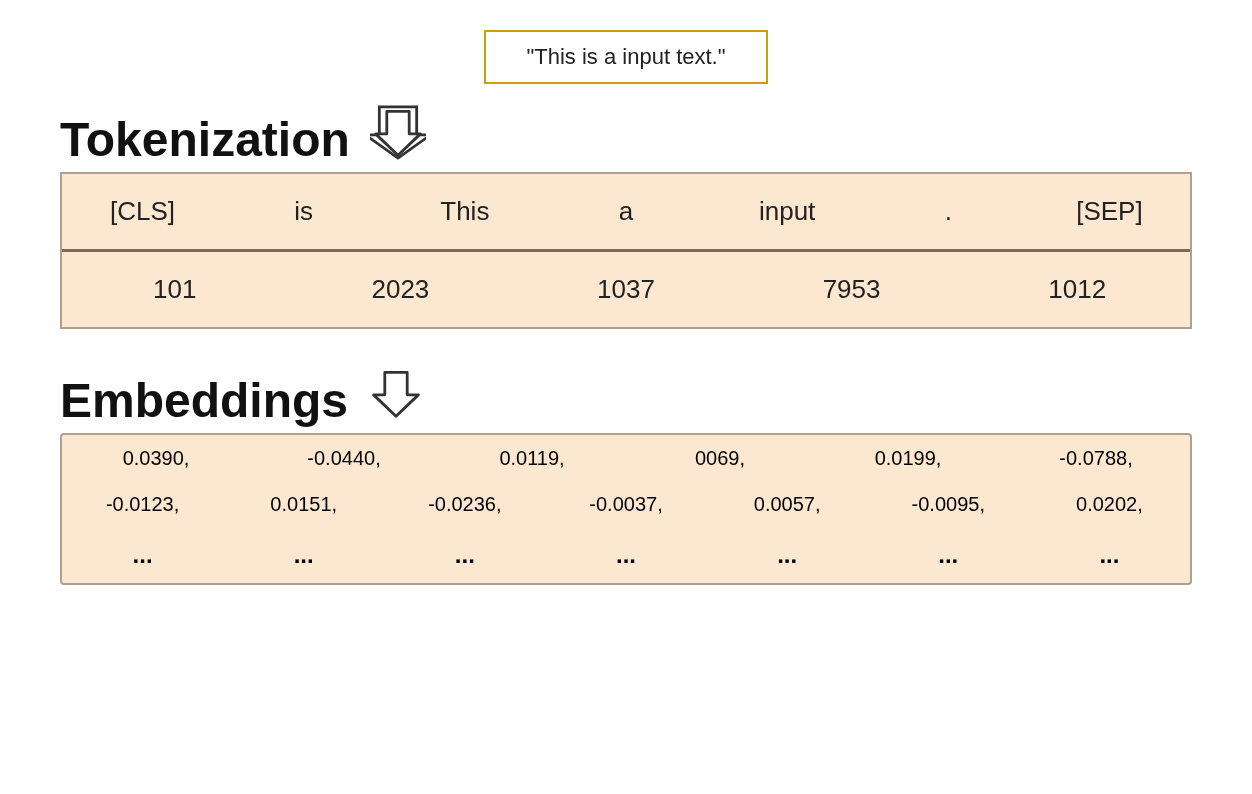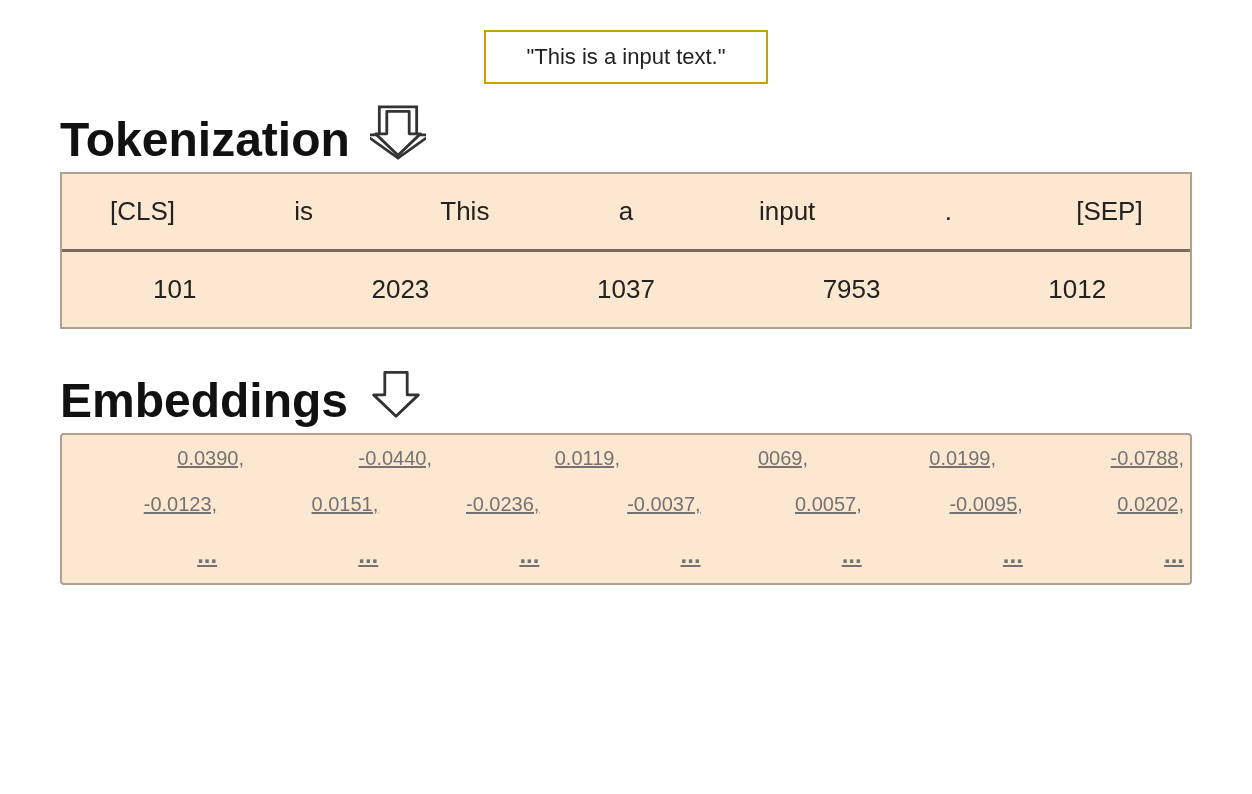--- a/index.html
+++ b/index.html
@@ -85,26 +85,25 @@
       overflow: hidden;
     }
 
     .embed-row {
       display: flex;
       width: 100%;
     }
 
     .embed-cell {
       flex: 1;
-      text-align: right;
+      text-align: center;
       padding: 8px 6px;
       font-size: 20px;
-      color: #737373;
+      color: #000000;
       line-height: 1.5;
-      text-decoration: underline;
     }
 
     .embed-cell.dots {
       padding: 10px 6px;
       font-size: 24px;
       font-weight: bold;
     }
 
     .section-block {
       width: 100%;

